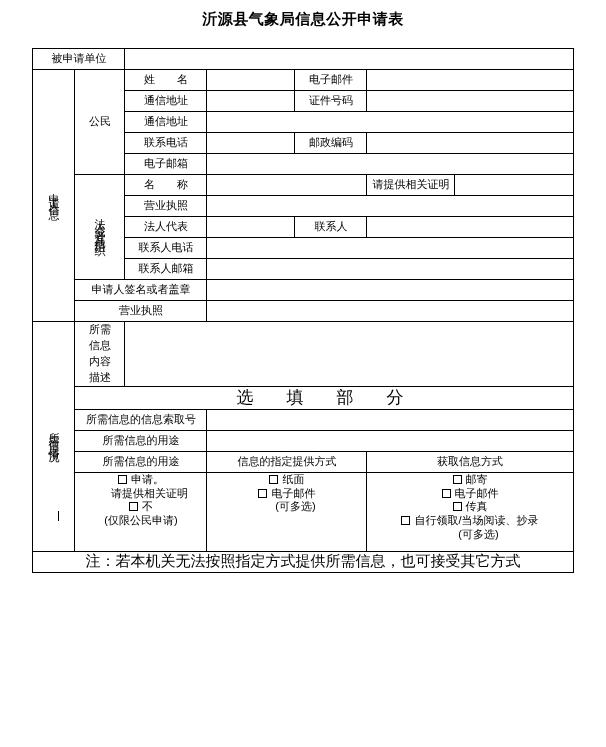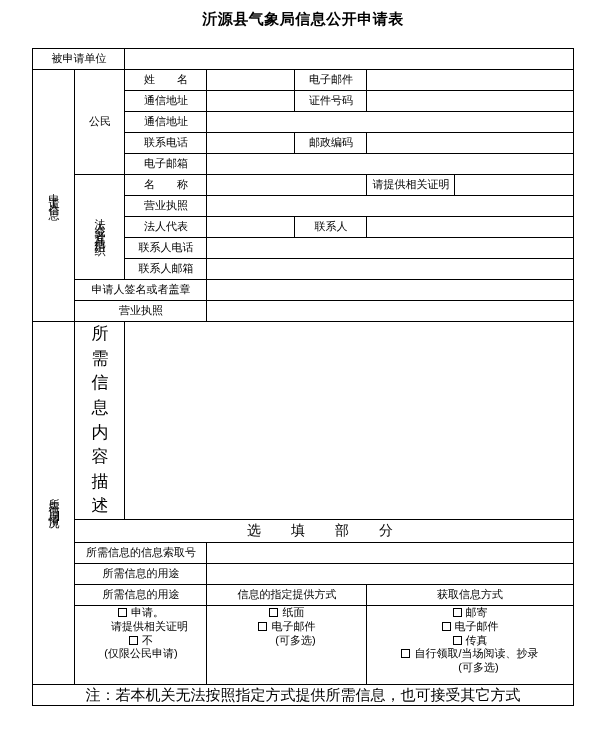--- a/index.html
+++ b/index.html
@@ -53,26 +53,26 @@
   .vert {
     writing-mode: vertical-rl;
     text-orientation: upright;
     letter-spacing: 4px;
     font-size: 11px;
     line-height: 1.1;
     margin: 0 auto;
     display: inline-block;
   }
   .stack {
-    font-size: 17px;
+    font-size: 11px;
     line-height: 1.45;
   }
   .blank { background: #ffffff; }
   .section-head {
-    font-size: 14px;
+    font-size: 17px;
     letter-spacing: 8px;
     text-align: center;
   }
   .chk-list {
     text-align: left;
     padding: 5px 6px 6px 8px;
     line-height: 1.75;
     font-size: 11px;
   }
   .chk-row { white-space: nowrap; }

